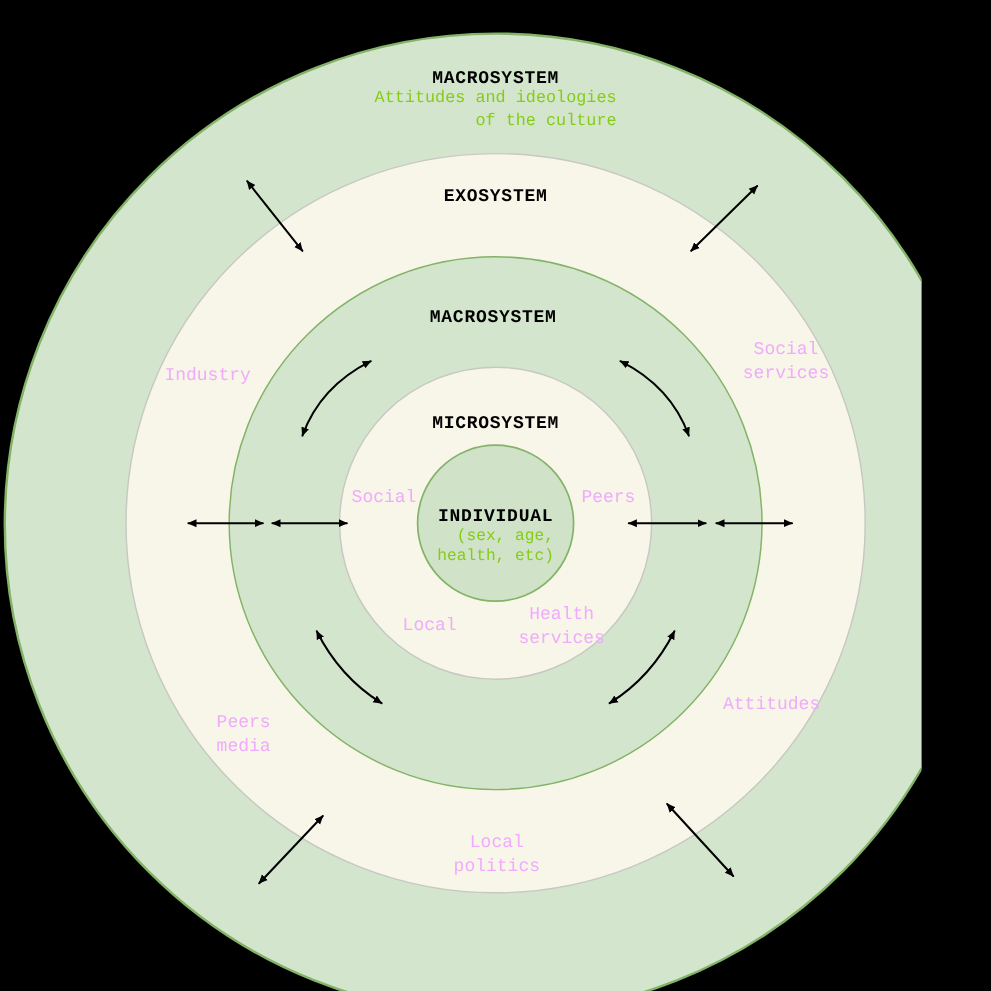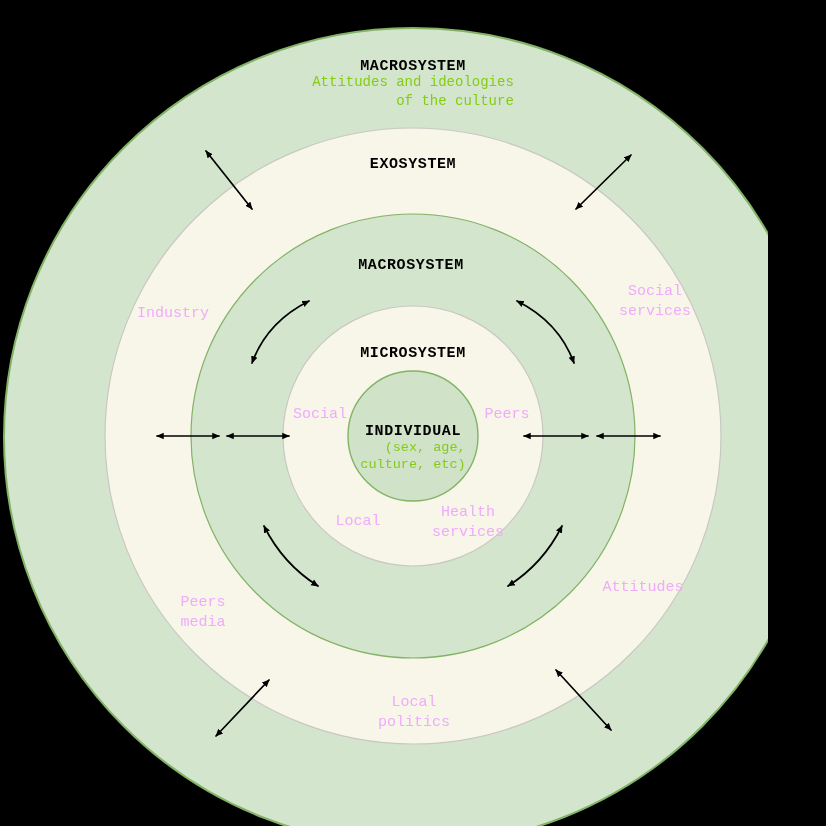--- a/index.html
+++ b/index.html
@@ -97,21 +97,21 @@
 of the culture</div>
 
   <div class="ring-title" style="left:413px; top:140px;text-align:right;">EXOSYSTEM</div>
 
   <div class="ring-title" style="left:411px; top:241px;">MACROSYSTEM</div>
 
   <div class="ring-title" style="left:413px; top:329px;">MICROSYSTEM</div>
 
   <div class="ring-title" style="left:413px; top:407px;text-align:center;">INDIVIDUAL</div>
   <div class="subtitle small" style="left:413px; top:432px;">(sex, age,
-culture, etc)</div>
+health, etc)</div>
 
   <div class="lbl" style="left:173px; top:290px;">Industry</div>
   <div class="lbl" style="left:655px; top:278px;">Social
 services</div>
   <div class="lbl" style="left:203px; top:589px;">Peers
 media</div>
   <div class="lbl" style="left:643px; top:564px;">Attitudes</div>
   <div class="lbl" style="left:414px; top:689px;">Local
 politics</div>
 

